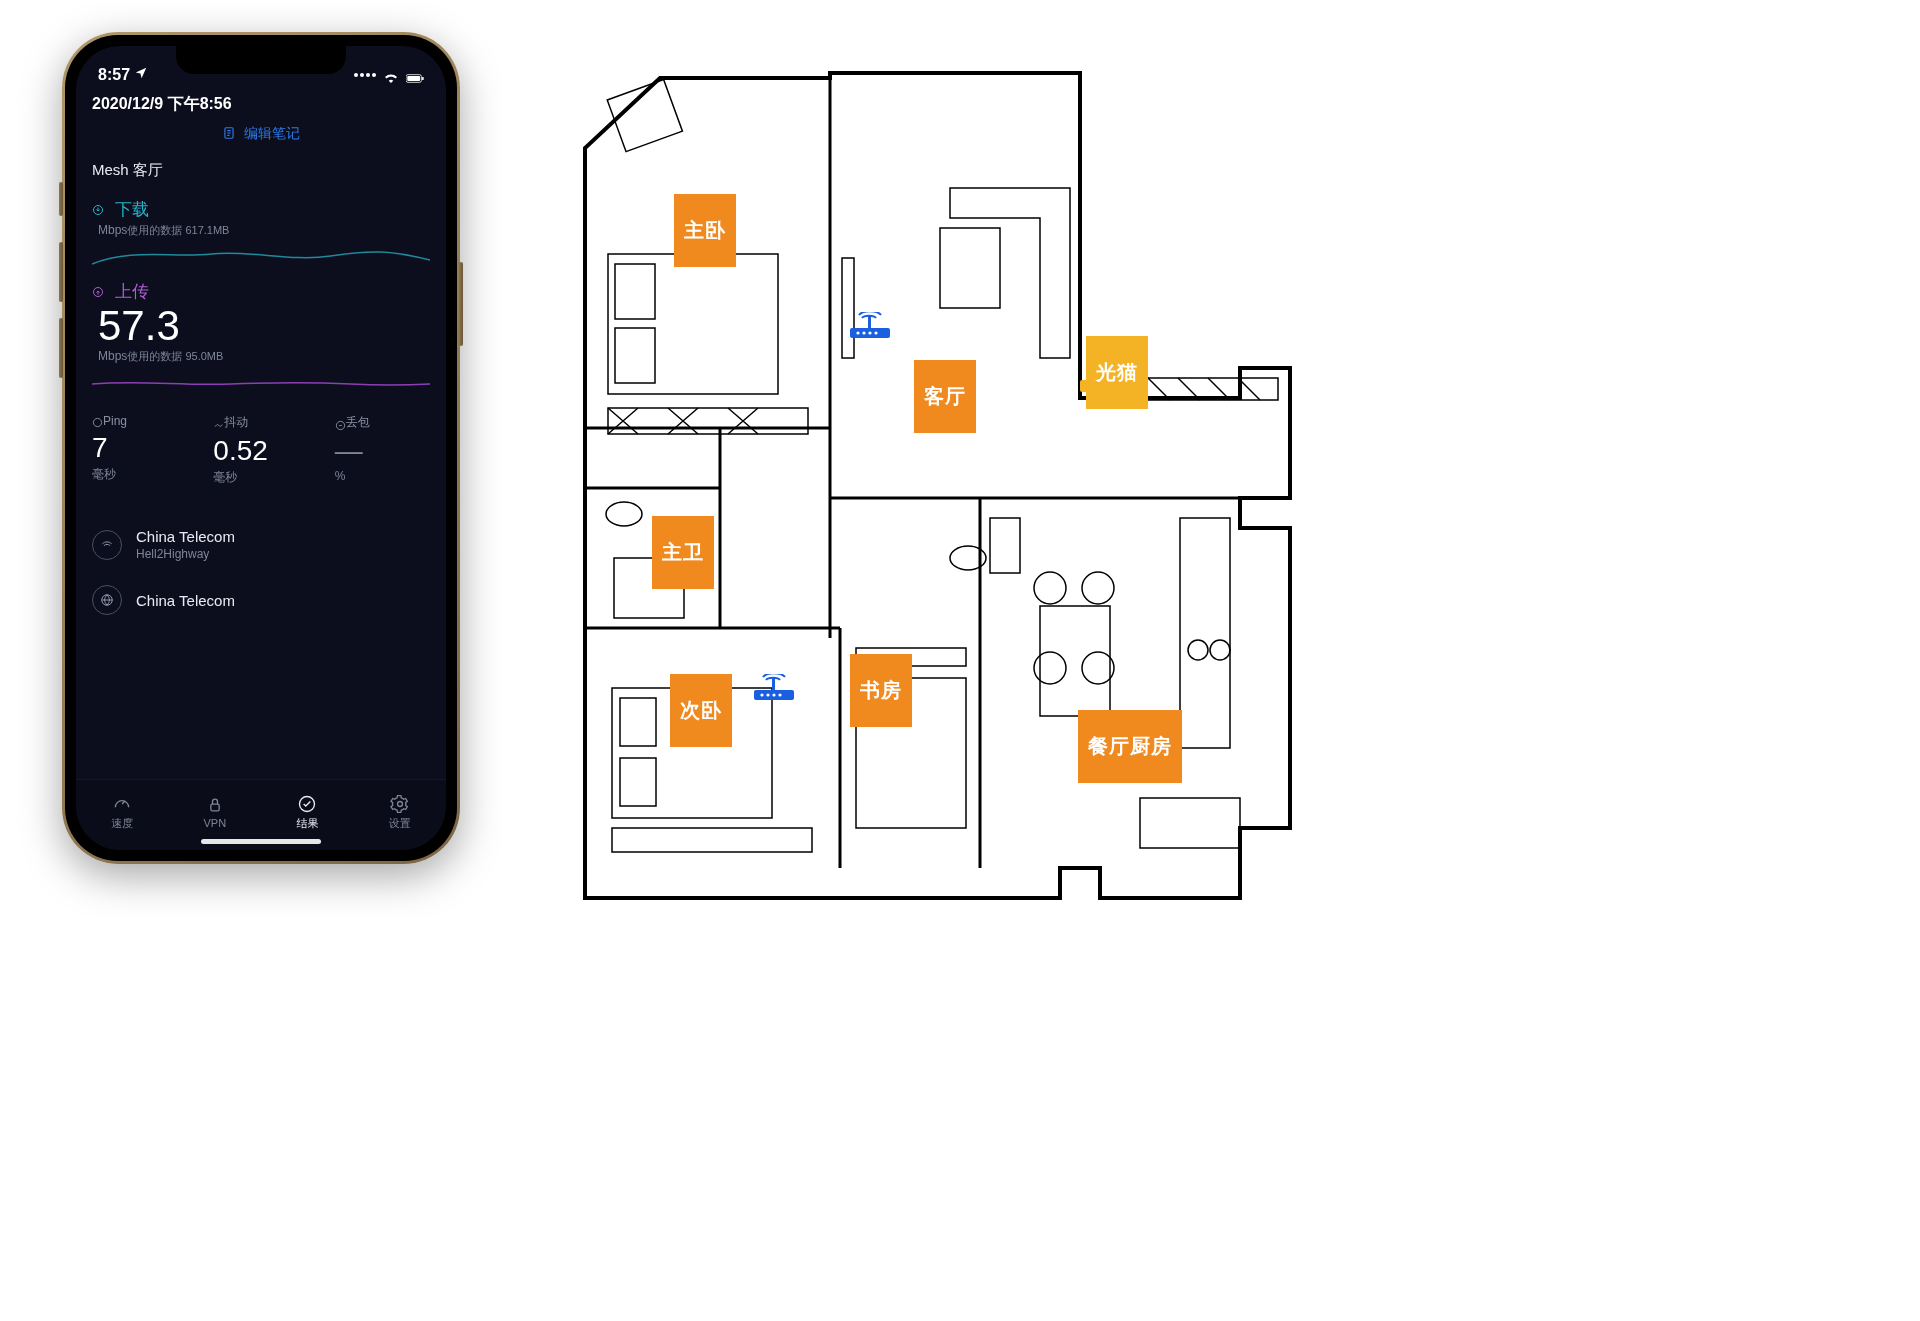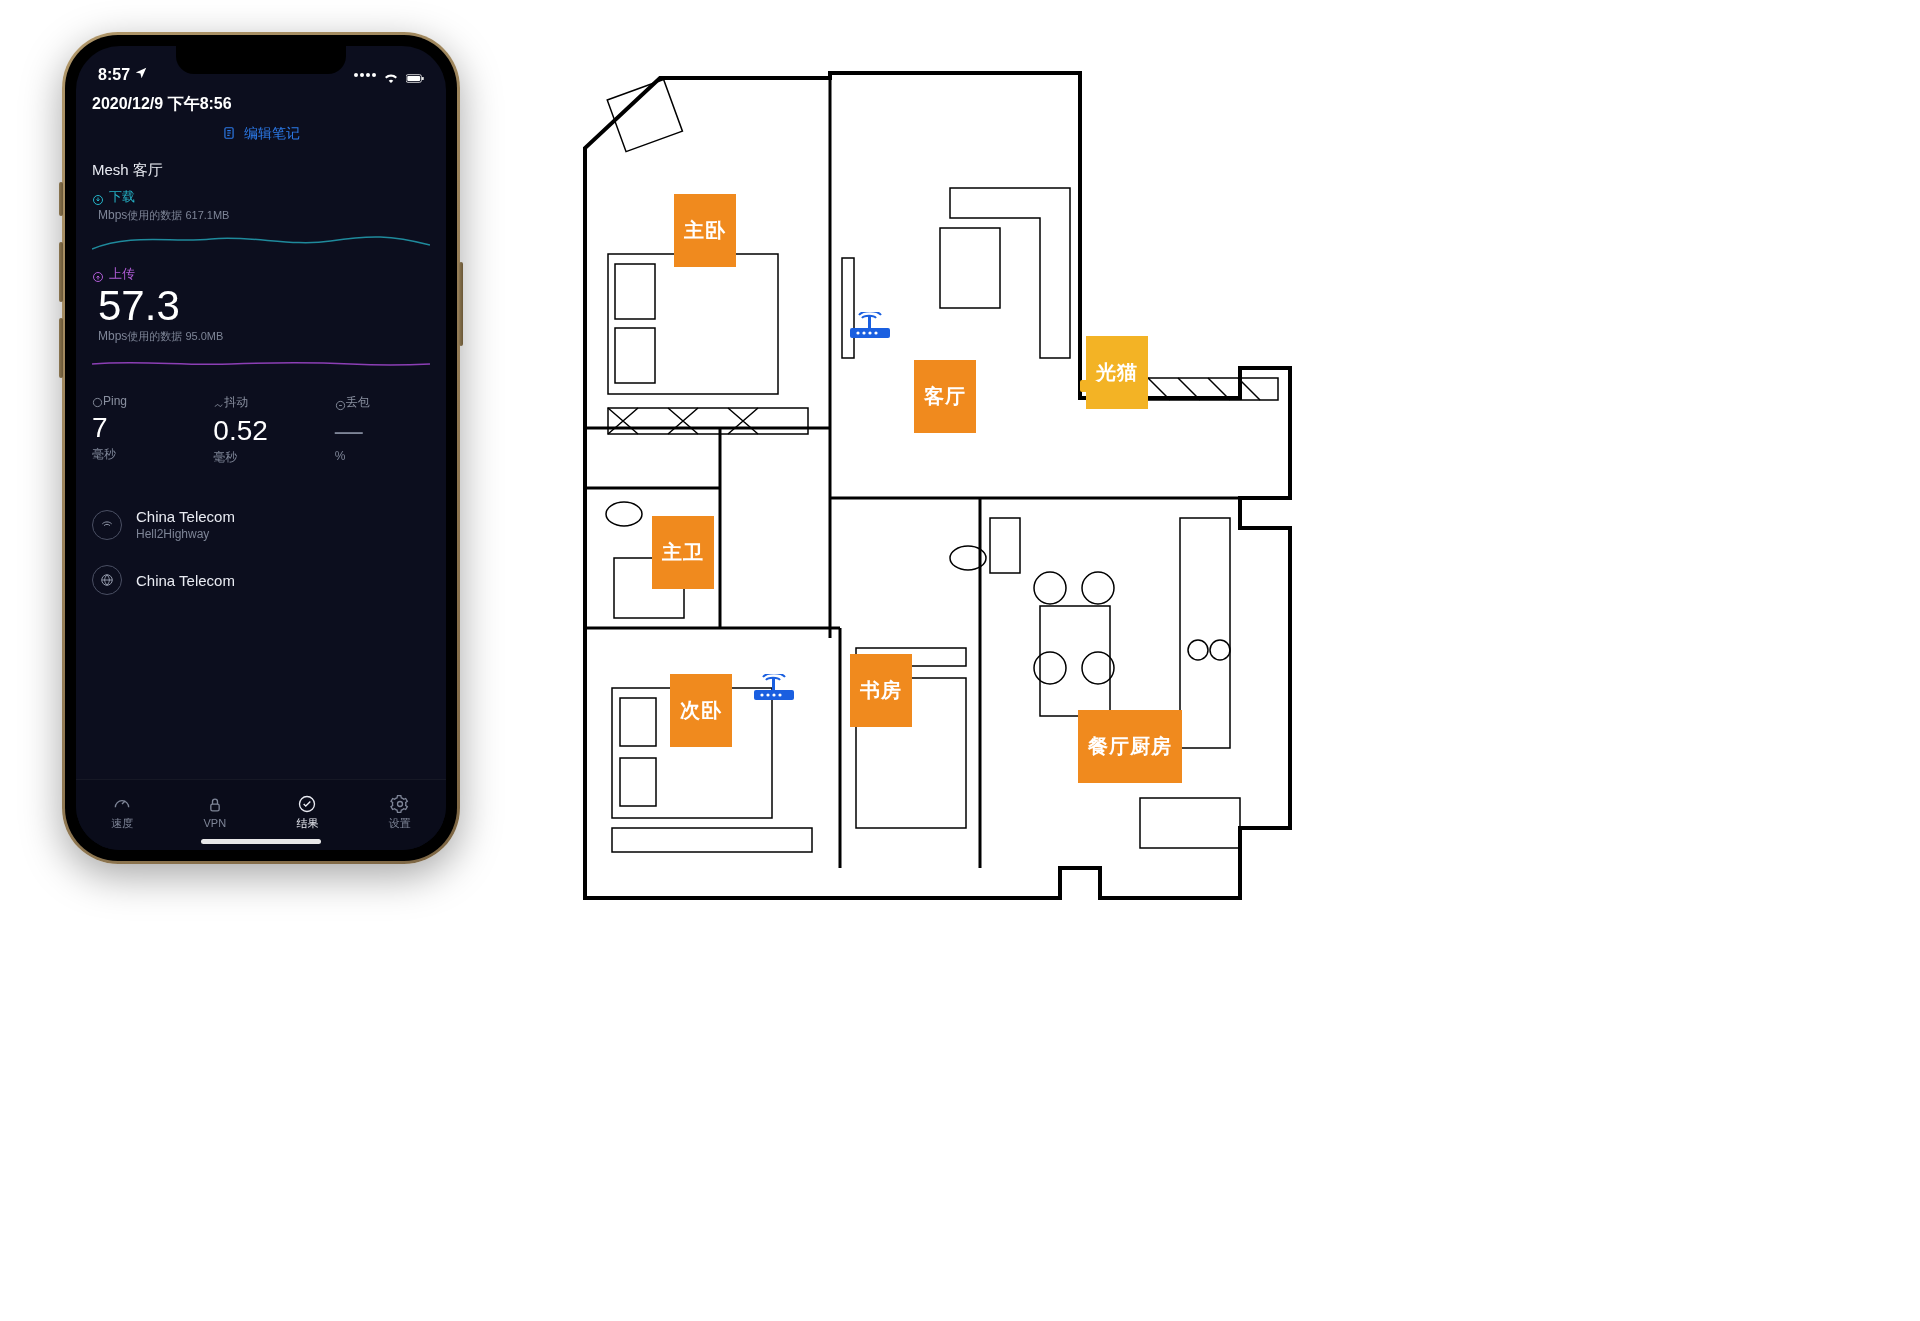--- a/index.html
+++ b/index.html
@@ -29,24 +29,24 @@
 
   .nav-row{display:flex;align-items:center;justify-content:space-between;height:40px}
   .nav-title{letter-spacing:2px;color:#7e8597;font-size:13px;display:flex;align-items:center;gap:6px}
   .nav-actions{display:flex;gap:14px;color:#cfd3e0}
   .nav-ico{width:18px;height:18px;display:inline-block}
 
   .timestamp{color:#fff;font-weight:600;margin-top:2px;font-size:16px}
   .note-link{color:#2c7ae8;text-align:center;margin:10px 0 18px;font-size:14px}
   .note-link span{margin-left:4px}
 
-  .section-label{color:#e9ebf2;font-size:15px;margin-bottom:8px}
+  .section-label{color:#e9ebf2;font-size:15px;margin-bottom:18px}
 
   .metric-block{margin-bottom:10px}
-  .metric-head{color:#25b5c9;font-size:13px;display:flex;align-items:flex-end;gap:5px}
+  .metric-head{color:#25b5c9;font-size:17px;display:flex;align-items:center;gap:11px}
   .metric-head.up{color:#b05cd6}
   .metric-val{font-size:42px;color:#fff;font-weight:300;line-height:1;margin-top:2px;text-indent:6px}
   .metric-row{display:flex;justify-content:flex-start;align-items:baseline;margin-top:2px}
   .unit{color:#7e8597;font-size:12px;margin-left:6px}
   .data-used{color:#7e8597;font-size:11px}
 
   .wave{height:26px;position:relative;margin-top:6px}
   .wave svg{width:100%;height:100%}
 
   .trio{display:flex;gap:26px;margin-top:18px}

